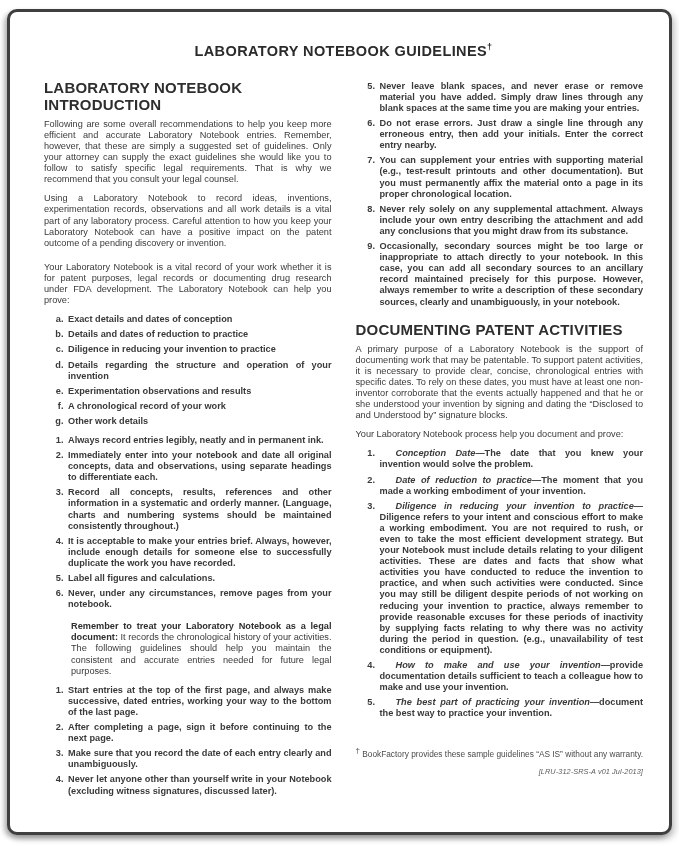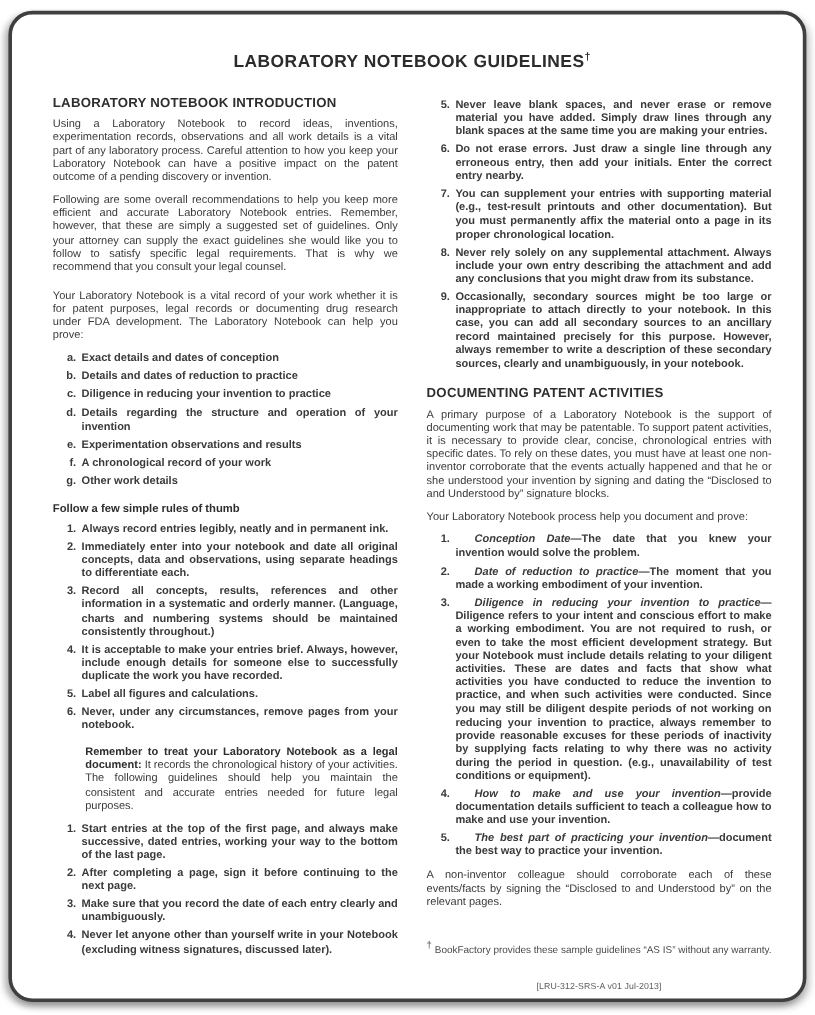--- a/index.html
+++ b/index.html
@@ -4,41 +4,41 @@
 <style>
   * { margin: 0; padding: 0; box-sizing: border-box; }
   html, body { width: 679px; height: 846px; background: #ffffff; }
   body { font-family: "Liberation Sans", sans-serif; color: #3a3a3a; position: relative; }
 
   .page {
     position: absolute;
     left: 7px; top: 9px; right: 7px; bottom: 11px;
     background: #ffffff;
     border: 3px solid #3f3f3f;
-    border-radius: 20px;
+    border-radius: 10px;
     box-shadow: -3px 3px 5px rgba(0,0,0,0.28), 3px 4px 6px rgba(0,0,0,0.22);
     padding: 20px 26px 14px 34px;
     overflow: hidden;
   }
 
   h1.doc-title {
     text-align: center;
     font-size: 14.5px;
     letter-spacing: 0.4px;
     color: #2b2b2b;
     margin: 10px 0 20px 0;
     font-weight: bold;
   }
   h1.doc-title sup { font-size: 9px; vertical-align: super; }
 
   .columns { display: flex; gap: 24px; }
   .col { flex: 1 1 0; min-width: 0; }
 
   h2.sec {
-    font-size: 11px;
+    font-size: 15px;
     color: #2e2e2e;
     margin: 0 0 6px 0;
     letter-spacing: 0.2px;
   }
   h3.sub {
     font-size: 9.4px;
     color: #2e2e2e;
     margin: 12px 0 6px 0;
   }
   p {
@@ -64,57 +64,57 @@
 
   p.footnote {
     margin-top: 26px;
     font-size: 8.3px;
     line-height: 10px;
     text-align: center;
     color: #4a4a4a;
   }
   p.footnote sup { font-size: 8px; }
   p.doccode {
-    margin-top: 20px;
+    margin-top: 8px;
     font-size: 7.3px;
-    text-align: center;
+    text-align: right;
     color: #5a5a5a;
     letter-spacing: 0.1px;
+    font-style: italic;
   }
 </style>
 </head>
 <body>
 
 <div class="page">
 
   <h1 class="doc-title"><span>LABORATORY NOTEBOOK GUIDELINES</span><sup>†</sup></h1>
 
   <div class="columns">
 
     <div class="col">
 
       <section>
         <h2 class="sec">LABORATORY NOTEBOOK INTRODUCTION</h2>
+        <p>Following are some overall recommendations to help you keep more efficient and accurate Laboratory Notebook entries. Remember, however, that these are simply a suggested set of guidelines. Only your attorney can supply the exact guidelines she would like you to follow to satisfy specific legal requirements. That is why we recommend that you consult your legal counsel.</p>
         <p>Using a Laboratory Notebook to record ideas, inventions, experimentation records, observations and all work details is a vital part of any laboratory process. Careful attention to how you keep your Laboratory Notebook can have a positive impact on the patent outcome of a pending discovery or invention.</p>
-        <p>Following are some overall recommendations to help you keep more efficient and accurate Laboratory Notebook entries. Remember, however, that these are simply a suggested set of guidelines. Only your attorney can supply the exact guidelines she would like you to follow to satisfy specific legal requirements. That is why we recommend that you consult your legal counsel.</p>
       </section>
 
       <section class="section-gap">
         <p>Your Laboratory Notebook is a vital record of your work whether it is for patent purposes, legal records or documenting drug research under FDA development. The Laboratory Notebook can help you prove:</p>
         <ol class="alpha">
           <li>Exact details and dates of conception</li>
           <li>Details and dates of reduction to practice</li>
           <li>Diligence in reducing your invention to practice</li>
           <li>Details regarding the structure and operation of your invention</li>
           <li>Experimentation observations and results</li>
           <li>A chronological record of your work</li>
           <li>Other work details</li>
         </ol>
 
-        <h3 class="sub">Follow a few simple rules of thumb</h3>
         <ol class="num">
           <li>Always record entries legibly, neatly and in permanent ink.</li>
           <li>Immediately enter into your notebook and date all original concepts, data and observations, using separate headings to differentiate each.</li>
           <li>Record all concepts, results, references and other information in a systematic and orderly manner. (Language, charts and numbering systems should be maintained consistently throughout.)</li>
           <li>It is acceptable to make your entries brief. Always, however, include enough details for someone else to successfully duplicate the work you have recorded.</li>
           <li>Label all figures and calculations.</li>
           <li>Never, under any circumstances, remove pages from your notebook.</li>
         </ol>
 
         <p class="legal-lead"><b>Remember to treat your Laboratory Notebook as a legal document:</b> <span>It records the chronological history of your activities. The following guidelines should help you maintain the consistent and accurate entries needed for future legal purposes.</span></p>
@@ -142,21 +142,20 @@
         <h2 class="sec">DOCUMENTING PATENT ACTIVITIES</h2>
         <p>A primary purpose of a Laboratory Notebook is the support of documenting work that may be patentable. To support patent activities, it is necessary to provide clear, concise, chronological entries with specific dates. To rely on these dates, you must have at least one non-inventor corroborate that the events actually happened and that he or she understood your invention by signing and dating the “Disclosed to and Understood by” signature blocks.</p>
         <p>Your Laboratory Notebook process help you document and prove:</p>
         <ol class="num">
           <li><i>Conception Date</i><span>—The date that you knew your invention would solve the problem.</span></li>
           <li><i>Date of reduction to practice</i><span>—The moment that you made a working embodiment of your invention.</span></li>
           <li><i>Diligence in reducing your invention to practice</i><span>—Diligence refers to your intent and conscious effort to make a working embodiment. You are not required to rush, or even to take the most efficient development strategy. But your Notebook must include details relating to your diligent activities. These are dates and facts that show what activities you have conducted to reduce the invention to practice, and when such activities were conducted. Since you may still be diligent despite periods of not working on reducing your invention to practice, always remember to provide reasonable excuses for these periods of inactivity by supplying facts relating to why there was no activity during the period in question. (e.g., unavailability of test conditions or equipment).</span></li>
           <li><i>How to make and use your invention</i><span>—provide documentation details sufficient to teach a colleague how to make and use your invention.</span></li>
           <li><i>The best part of practicing your invention</i><span>—document the best way to practice your invention.</span></li>
         </ol>
-        <p>A non-inventor colleague should corroborate each of these events/facts by signing the “Disclosed to and Understood by” on the relevant pages.</p>
       </section>
 
       <p class="footnote"><sup>†</sup> <span>BookFactory provides these sample guidelines “AS IS” without any warranty.</span></p>
       <p class="doccode">[LRU-312-SRS-A v01 Jul-2013]</p>
 
     </div>
 
   </div>
 </div>
 

